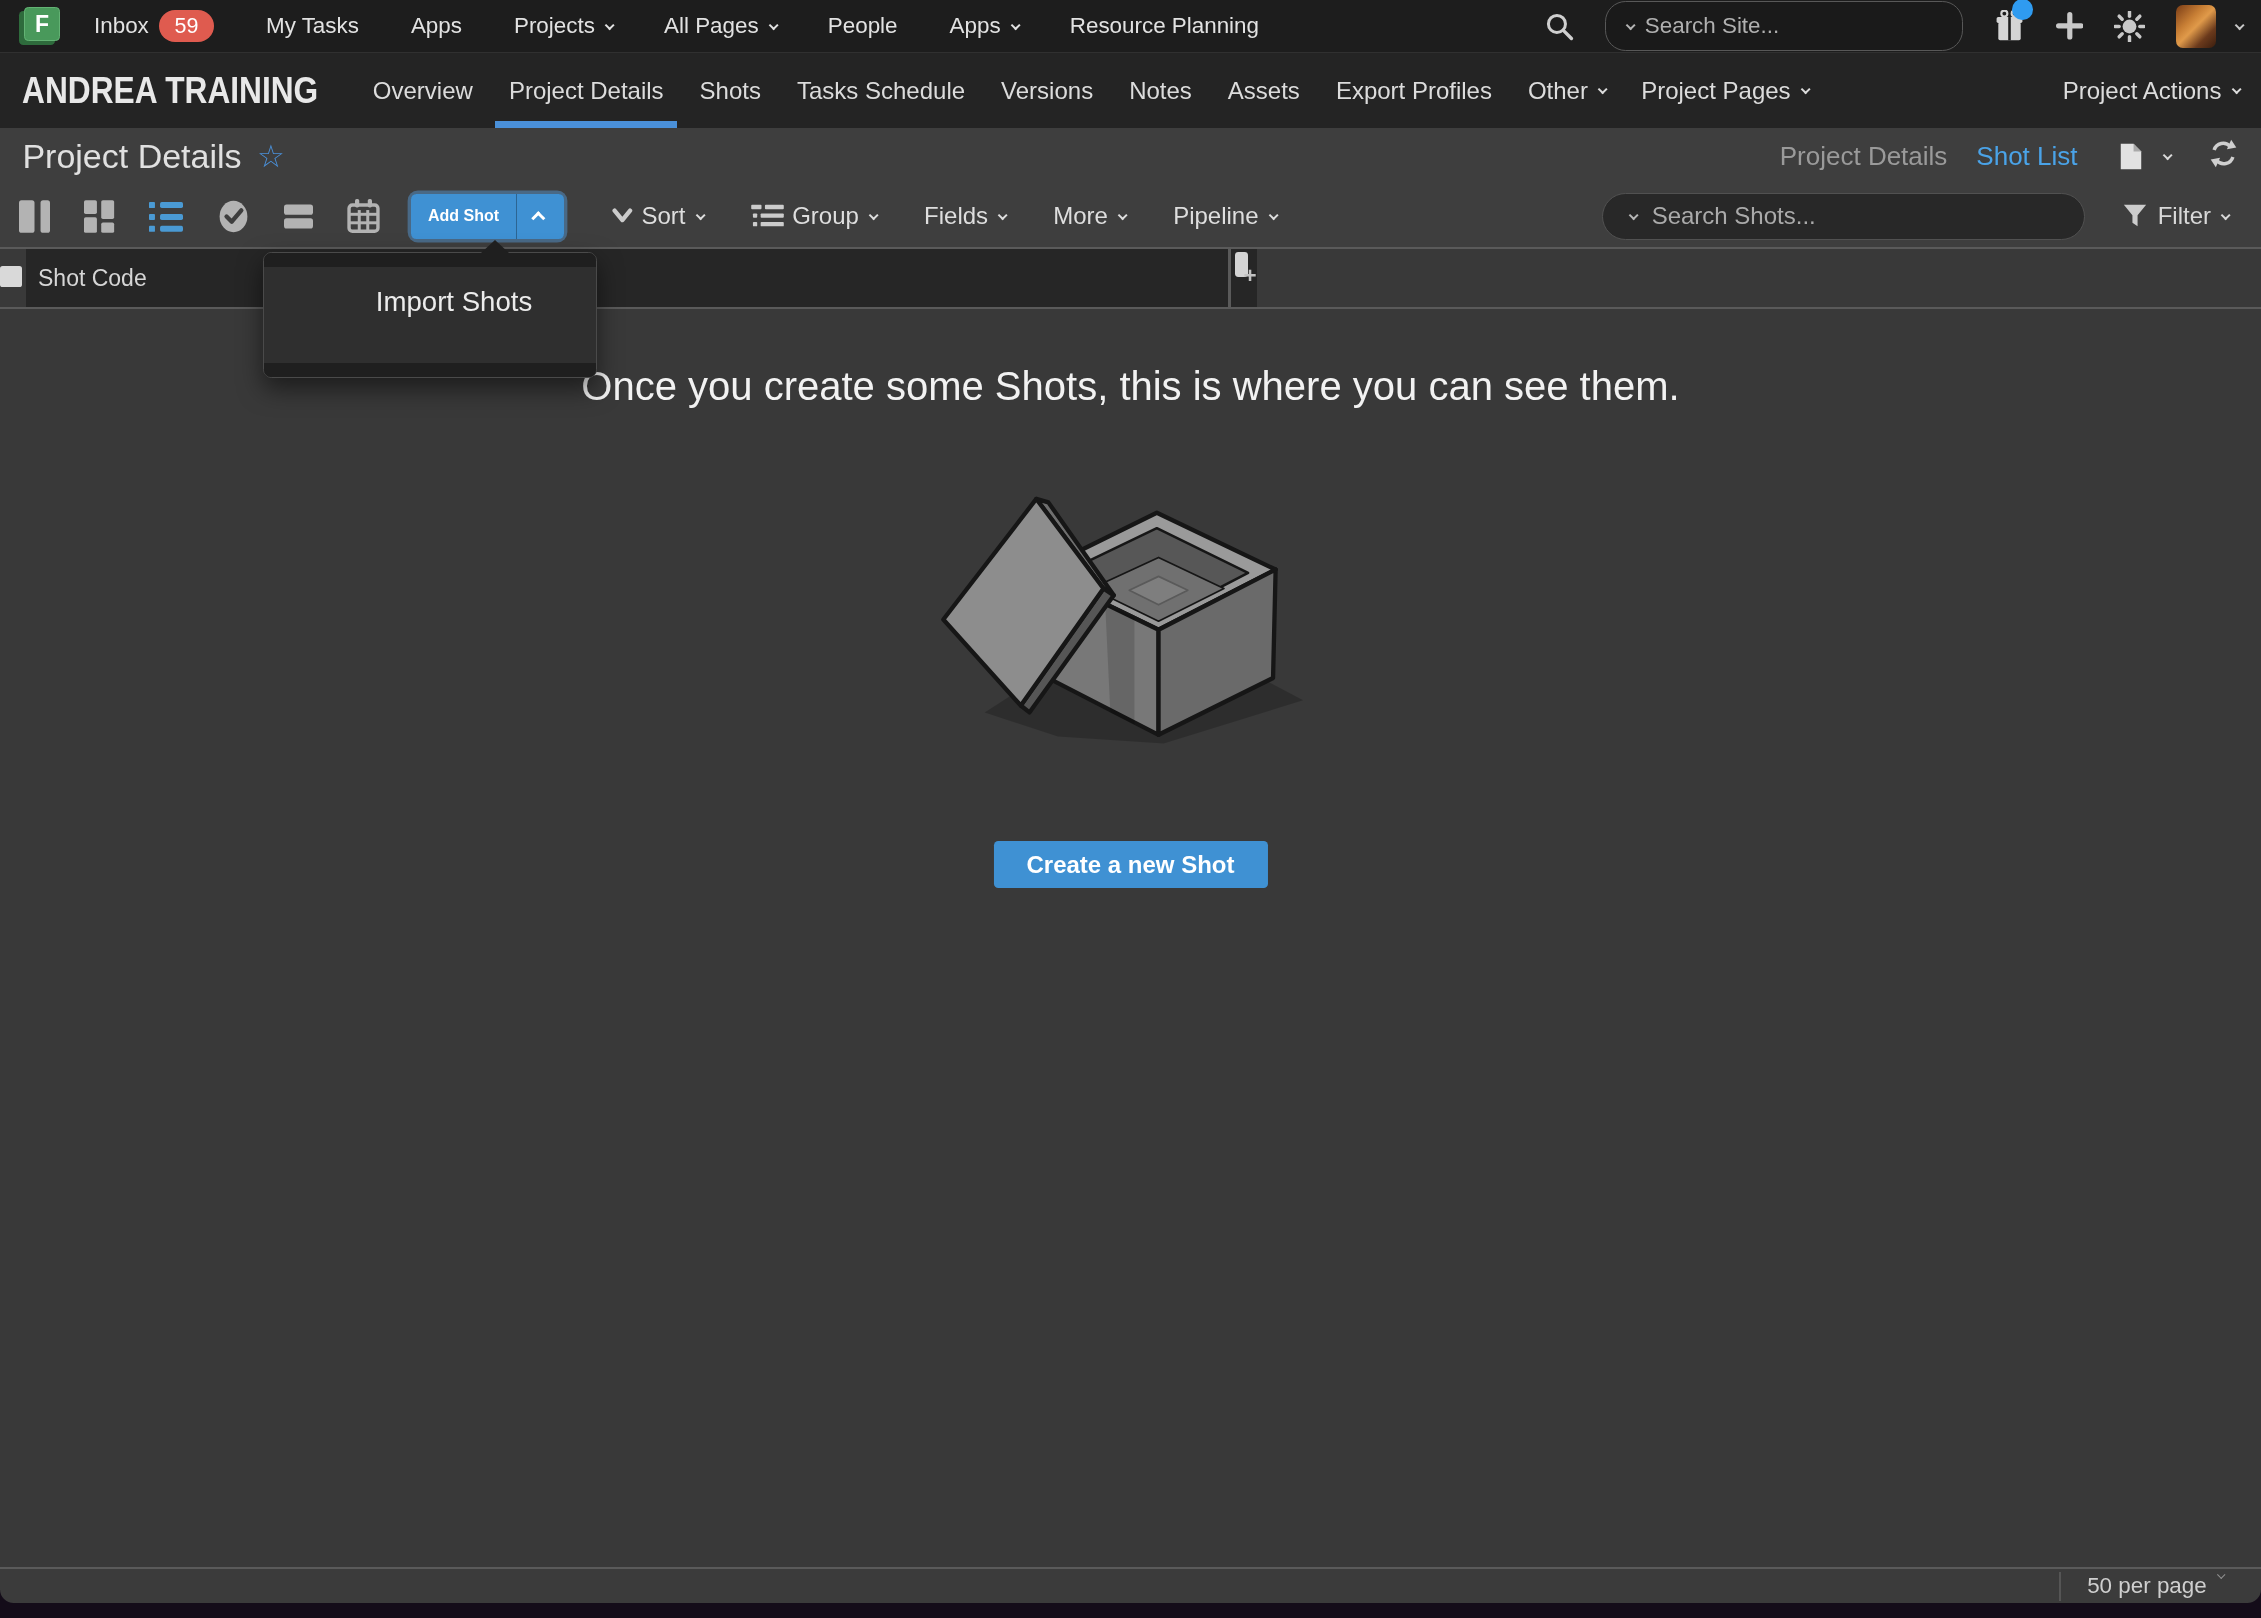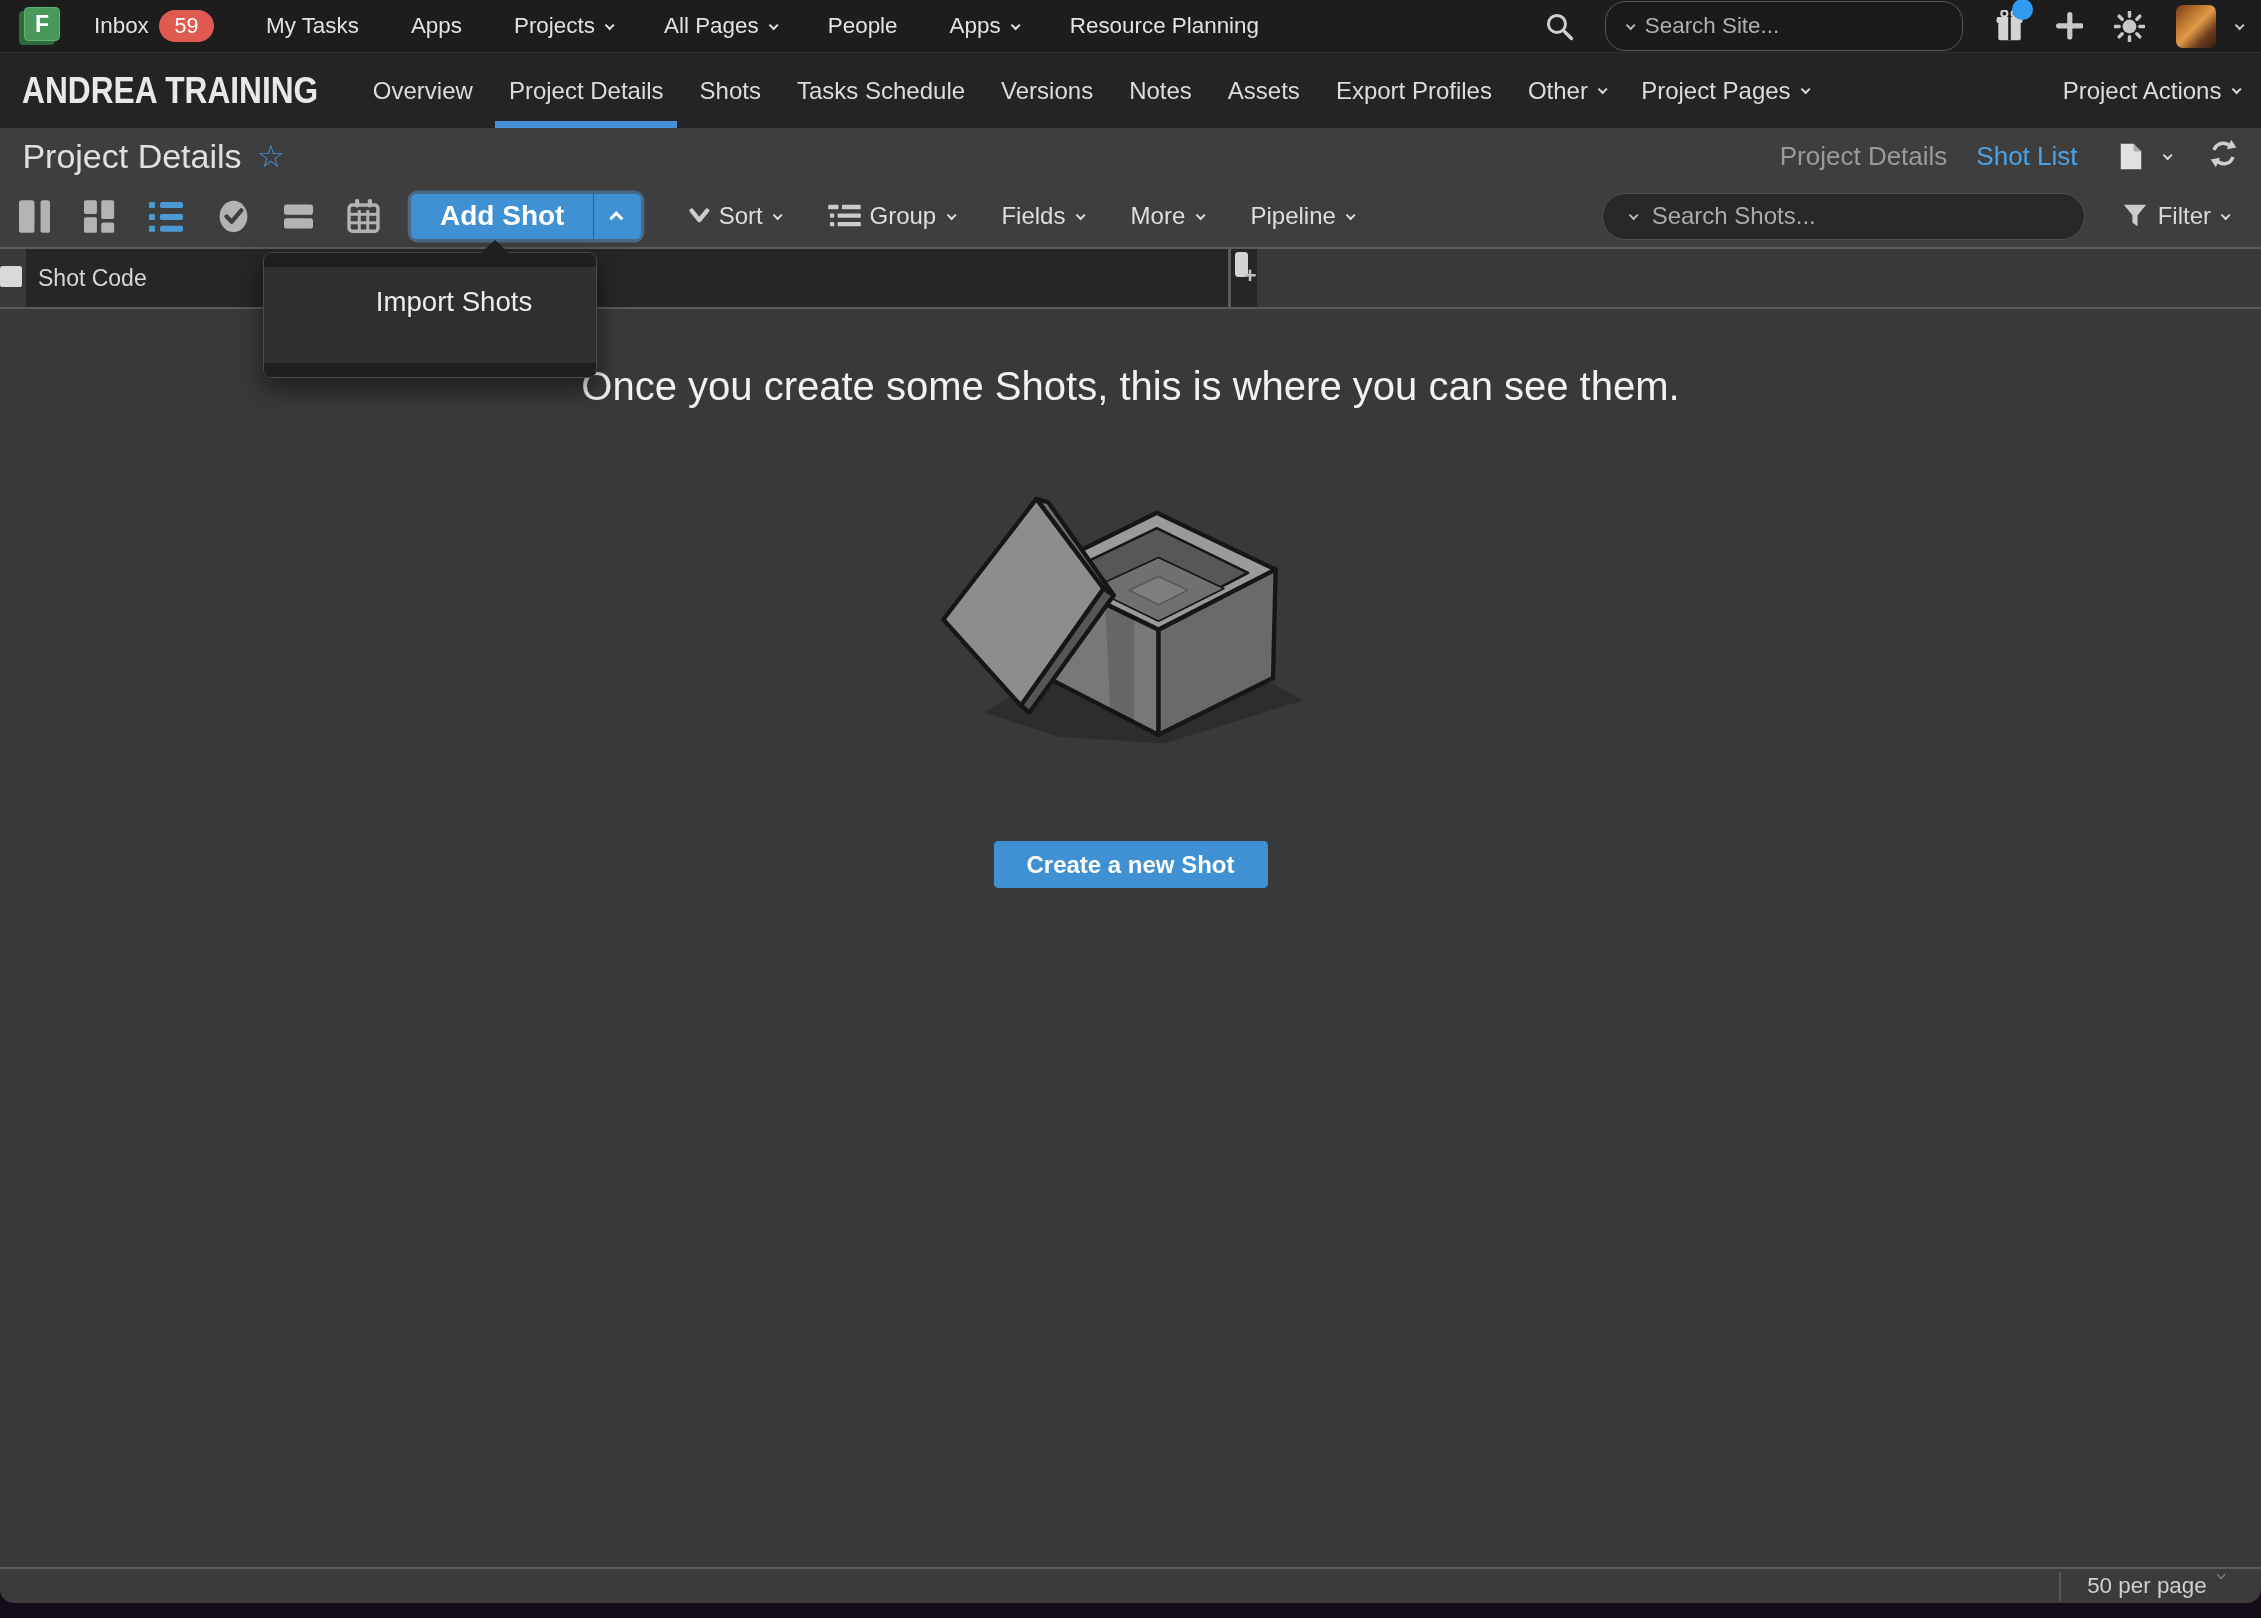--- a/index.html
+++ b/index.html
@@ -46,21 +46,21 @@
   .view-link.active { color:#4aa3e8; }
   .doc-wrap { display:flex; align-items:center; gap:10.3px; color:#d9d9d9; margin-left:12px; }
   .refresh-wrap { color:#cfcfcf; margin-left:8.6px; }
 
   
   .toolbar { height:64px; background:#3e3e3e; border-bottom:2.6px solid #5a5a5a; display:flex; align-items:center; padding:0 19px; flex:0 0 auto; }
   .view-icons { display:flex; align-items:center; gap:34px; color:#b3b3b3; }
   .view-icons .active { color:#4a9ad4; }
   .vicon { display:flex; align-items:center; cursor:pointer; }
   .addshot-wrap { display:flex; margin-left:31px; border-radius:6.9px; box-shadow:0 0 0 3.4px rgba(86,158,222,.45); }
-  .addshot-main { background:#3f91d3; color:#fff; font-size:28px; font-weight:bold; border:none; height:45px; padding:0 29px; border-radius:5.2px 0 0 5.2px; font-family:inherit; cursor:pointer; }
+  .addshot-main { background:#3f91d3; color:#fff; font-size:16px; font-weight:bold; border:none; height:45px; padding:0 17px; border-radius:5.2px 0 0 5.2px; font-family:inherit; cursor:pointer; }
   .addshot-caret { background:#3f91d3; width:48px; height:45px; border:none; border-left:1.7px solid rgba(0,0,0,.3); border-radius:0 5.2px 5.2px 0; display:flex; align-items:center; justify-content:center; cursor:pointer; }
   .chev-up { display:inline-block; width:10.3px; height:10.3px; border-right:3px solid #fff; border-bottom:3px solid #fff; transform:rotate(-135deg) translateY(-2.6px); }
   .tb-menu { display:flex; align-items:center; margin-left:48px; font-size:24px; color:#dedede; cursor:pointer; white-space:nowrap; }
   .tb-menu svg { margin-right:8.6px; }
   .search-shots { margin-left:auto; display:flex; align-items:center; background:#282828; border:1.7px solid #515151; border-radius:24px; height:47px; width:483px; padding:0 20.7px; color:#b8b8b8; }
   .search-shots .chev { margin:0 15.5px 0 5.2px; }
   .search-shots input { background:transparent; border:none; outline:none; color:#cfcfcf; font-size:24px; width:362px; font-family:inherit; }
   .search-shots input::placeholder { color:#aaa; }
   .filter-wrap { display:flex; align-items:center; margin-left:38px; margin-right:13.8px; font-size:24px; color:#d8d8d8; cursor:pointer; }
   .filter-wrap svg { margin-right:10.3px; }

